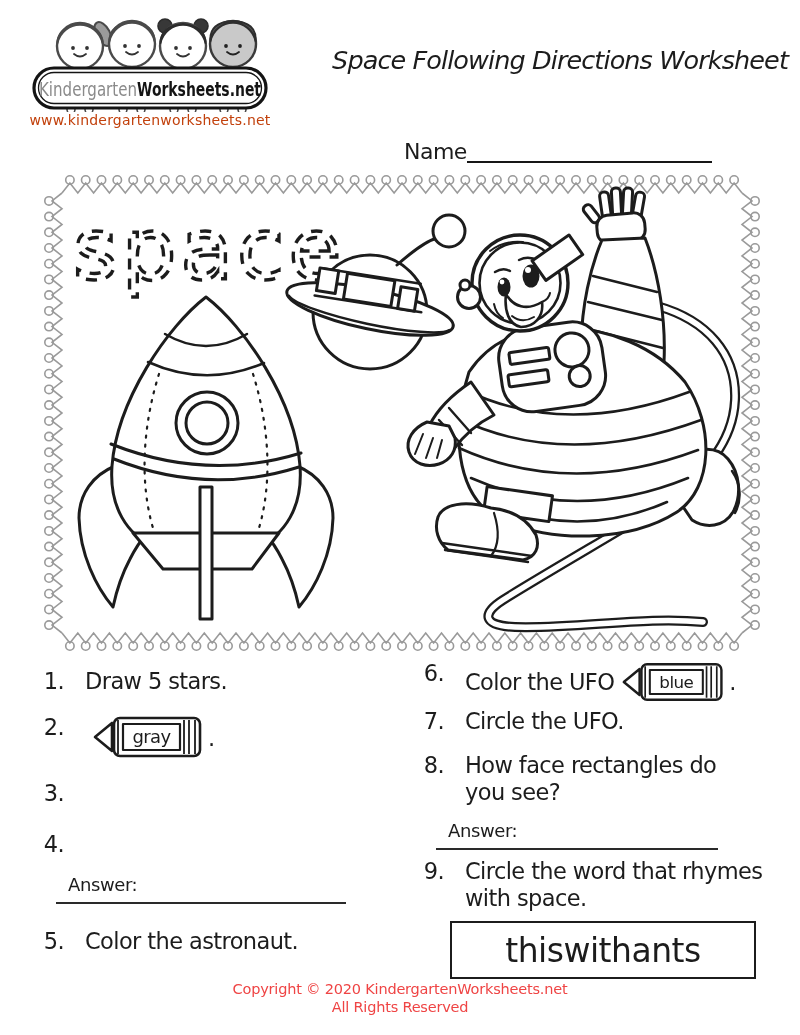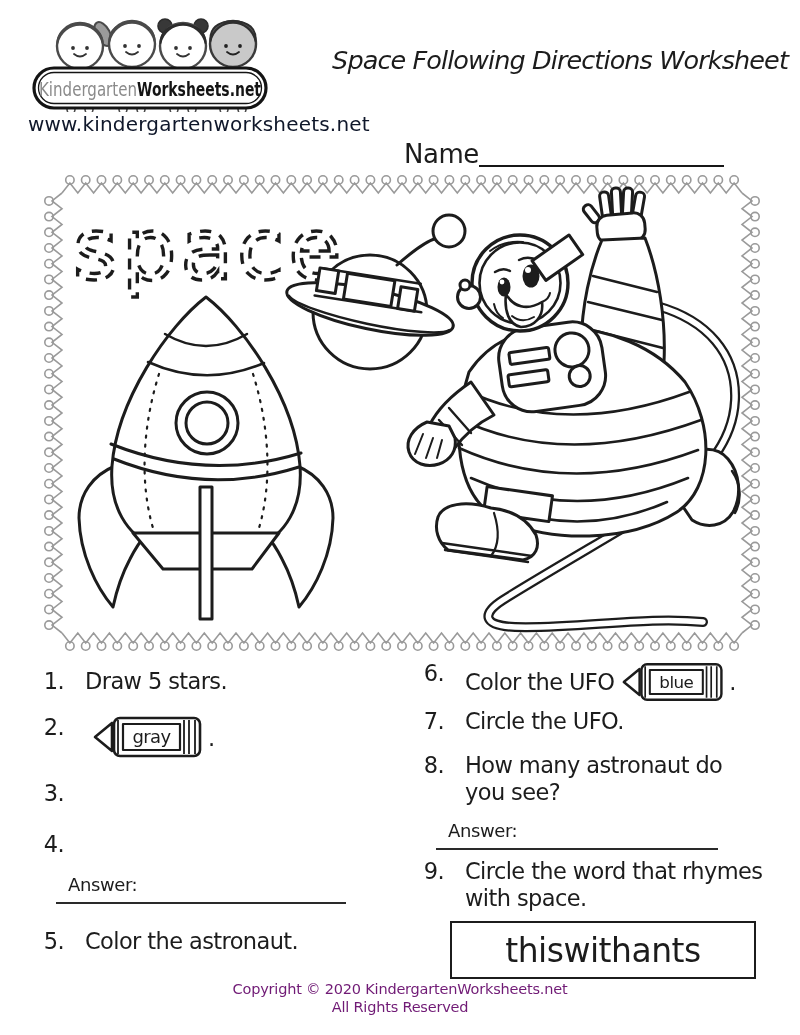--- a/index.html
+++ b/index.html
@@ -3,42 +3,42 @@
 <meta charset="utf-8">
 <style>
   html,body{margin:0;padding:0;}
   body{
     width:800px;height:1035px;position:relative;background:#ffffff;
     font-family:"DejaVu Sans",sans-serif;color:#1c1c1c;overflow:hidden;
   }
   .abs{position:absolute;}
   
   #logo-url{left:28px;top:112px;width:244px;text-align:center;
-    font-size:20px;color:#0f172a;letter-spacing:.2px;}
+    font-size:14px;color:#c2410c;letter-spacing:.2px;}
   #page-title{left:278px;top:45px;width:510px;text-align:right;
     font-size:25.5px;letter-spacing:-0.9px;white-space:nowrap;font-style:italic;}
   #name-row{left:404px;top:118px;display:flex;align-items:flex-end;}
-  #name-row .label{font-size:26px;letter-spacing:-0.5px;line-height:1;margin-top:23px;}
+  #name-row .label{font-size:22px;letter-spacing:-0.5px;line-height:1;margin-top:23px;}
   #name-row .line{width:245px;height:30px;border-bottom:2.6px solid #161616;}
   
   #frame{left:45px;top:176px;overflow:visible;}
   
   .li{display:flex;align-items:flex-start;font-size:22.5px;
     letter-spacing:-0.6px;line-height:1.2;}
   .li .num{flex:none;width:30px;text-align:right;margin-right:7px;}
   .li .txt{white-space:nowrap;margin-left:14px;}
   .li .txt.wrap{white-space:normal;}
   .crayon{vertical-align:-14px;margin:0 2px 0 7px;}
   .answer{border-bottom:2.3px solid #2a2a2a;font-size:18px;
     letter-spacing:-0.4px;padding:0 0 7px 12px;}
   #wordbox{left:450px;top:921px;width:302px;height:54px;
     border:2.6px solid #1c1c1c;display:flex;align-items:center;
     justify-content:center;font-size:33px;letter-spacing:-0.5px;}
   
-  .footer-line{left:0;width:800px;text-align:center;color:#701a75;
+  .footer-line{left:0;width:800px;text-align:center;color:#ef4444;
     font-size:14.5px;letter-spacing:-0.2px;}
   svg text{font-family:"DejaVu Sans",sans-serif;}
 </style>
 </head>
 <body>
 
 <svg class="abs" style="left:28px;top:10px;" width="244" height="102" viewBox="0 0 244 102">
   <g stroke-linejoin="round">
 
     <ellipse cx="75" cy="24" rx="7" ry="13" transform="rotate(-28 75 24)" fill="#9b9b9b" stroke="#4a4a4a" stroke-width="2"></ellipse>
@@ -417,21 +417,21 @@
   </div>
 </div>
 
 <div class="abs li" style="left:414px;top:708px;">
   <span class="num">7.</span>
   <div class="txt">Circle the UFO.</div>
 </div>
 
 <div class="abs li" style="left:414px;top:752px;width:330px;">
   <span class="num">8.</span>
-  <div class="txt wrap" style="width:280px;">How many astronaut do you see?</div>
+  <div class="txt wrap" style="width:280px;">How face rectangles do you see?</div>
 </div>
 
 <div class="abs answer" style="left:436px;top:820px;width:270px;">
   <span>Answer:</span>
 </div>
 
 <div class="abs li" style="left:414px;top:858px;width:380px;">
   <span class="num">9.</span>
   <div class="txt wrap" style="width:330px;">Circle the word that rhymes with space.</div>
 </div>

